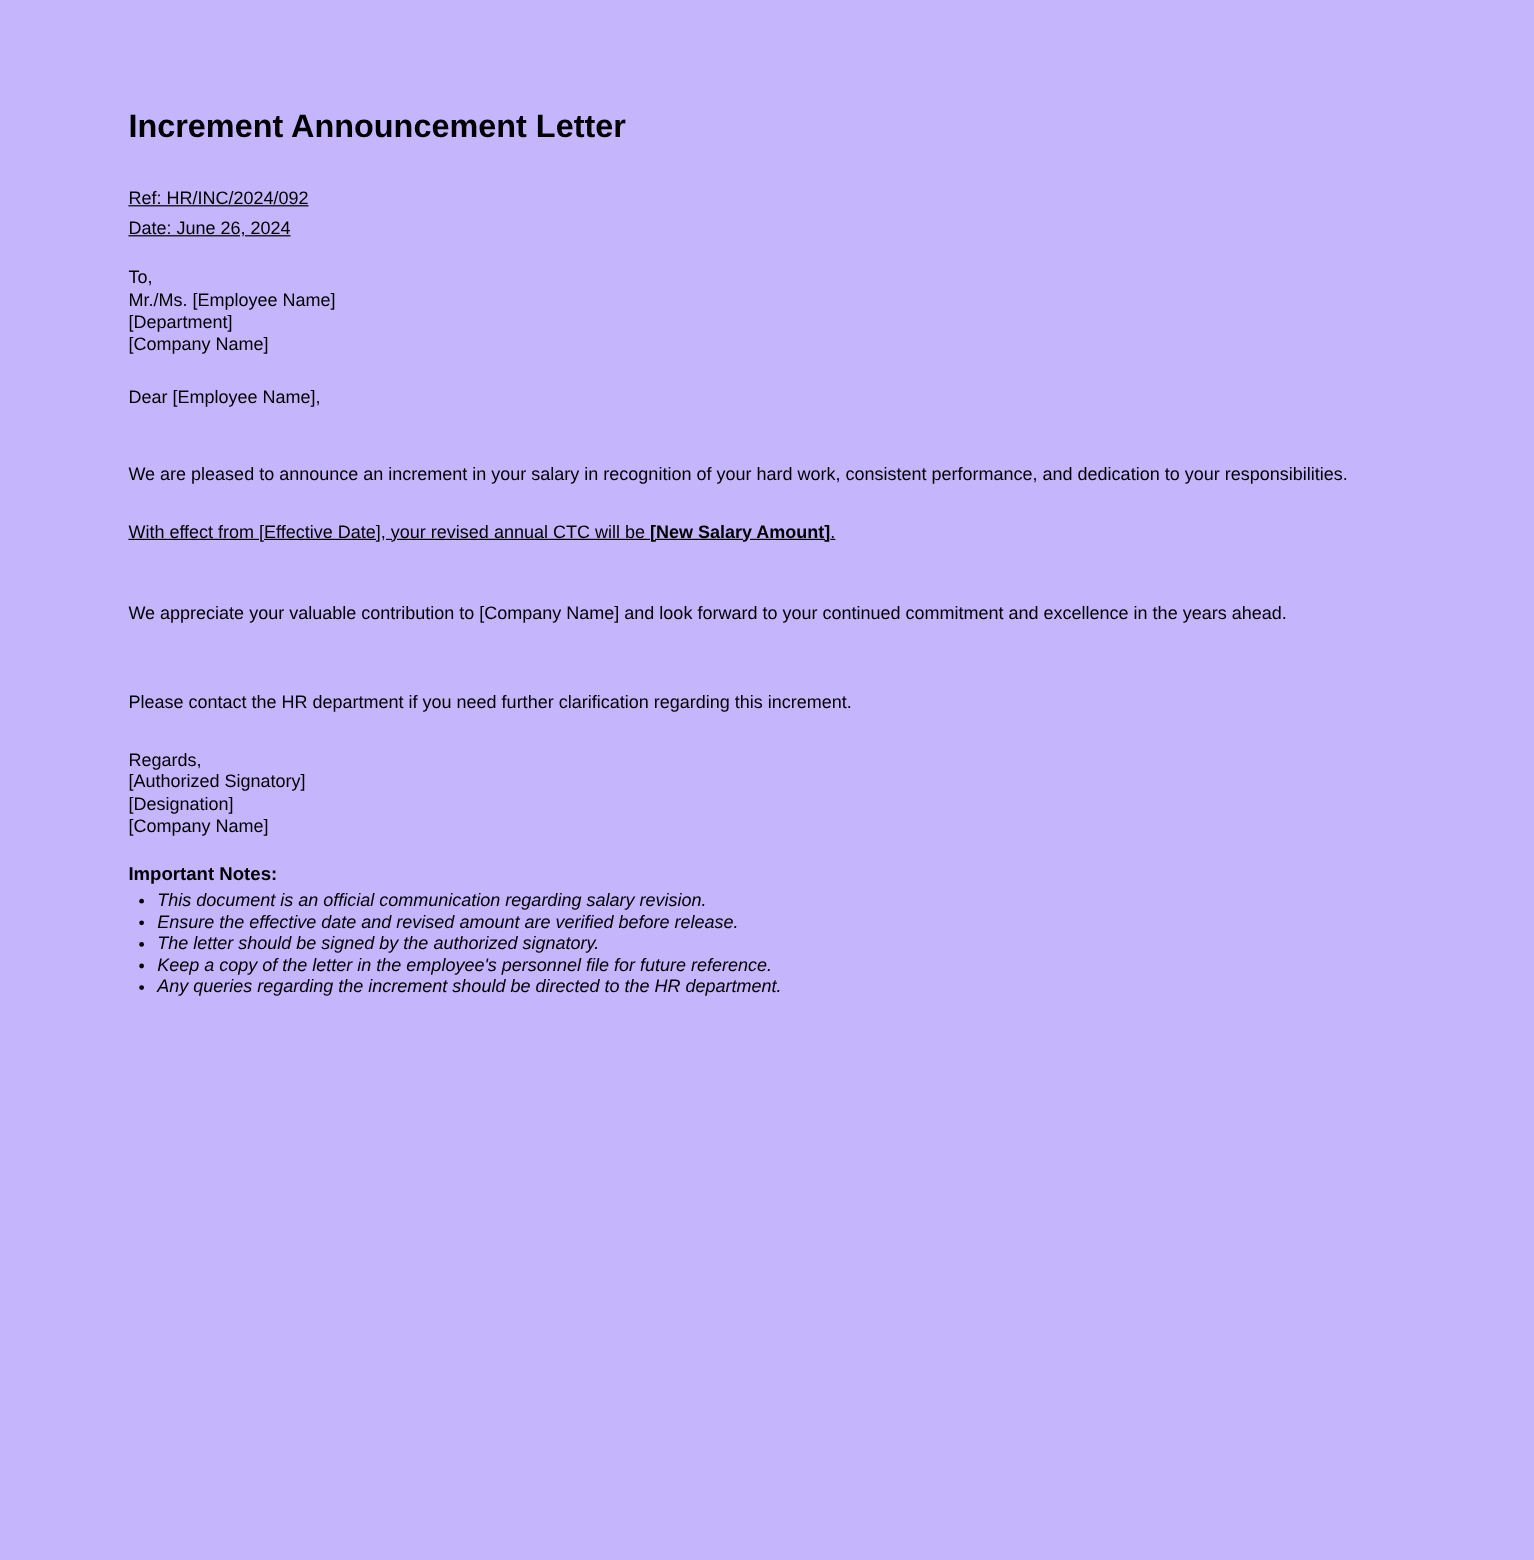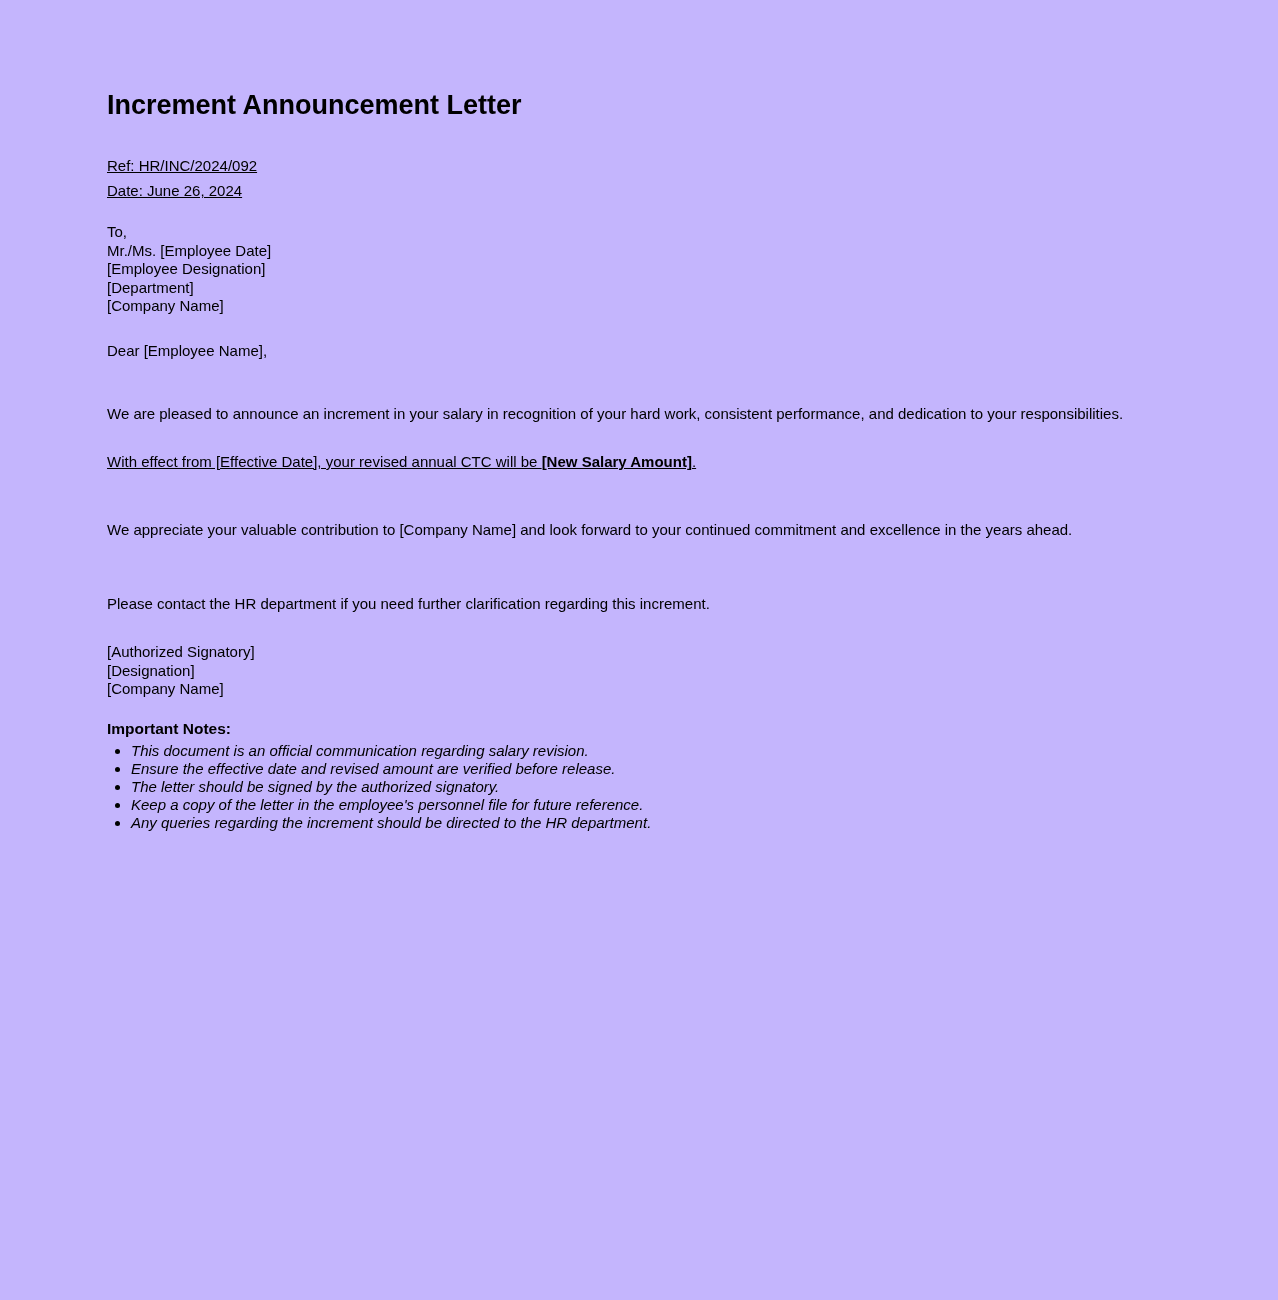--- a/index.html
+++ b/index.html
@@ -79,37 +79,37 @@
 
     <h1 class="doc-title">Increment Announcement Letter</h1>
 
     <div class="meta">
       <div>Ref: HR/INC/2024/092</div>
       <div>Date: June 26, 2024</div>
     </div>
 
     <div class="address-block">
       <div>To,</div>
-      <div>Mr./Ms. [Employee Date]</div>
-      <div>[Employee Designation]</div>
+      <div>Mr./Ms. [Employee Name]</div>
       <div>[Department]</div>
       <div>[Company Name]</div>
     </div>
 
     <div class="salutation">Dear [Employee Name],</div>
 
     <p class="para p1">We are pleased to announce an increment in your salary in recognition of your hard work, consistent performance, and dedication to your responsibilities.</p>
 
     <p class="para p2"><span>With effect from [Effective Date], your revised annual CTC will be </span><span class="bold">[New Salary Amount]</span><span>.</span></p>
 
     <p class="para p3">We appreciate your valuable contribution to [Company Name] and look forward to your continued commitment and excellence in the years ahead.</p>
 
     <p class="para p4">Please contact the HR department if you need further clarification regarding this increment.</p>
 
     <div class="signature-block">
+      <div>Regards,</div>
       <div>[Authorized Signatory]</div>
       <div>[Designation]</div>
       <div>[Company Name]</div>
     </div>
 
     <div class="notes-title">Important Notes:</div>
     <ul class="notes-list">
       <li>This document is an official communication regarding salary revision.</li>
       <li>Ensure the effective date and revised amount are verified before release.</li>
       <li>The letter should be signed by the authorized signatory.</li>

